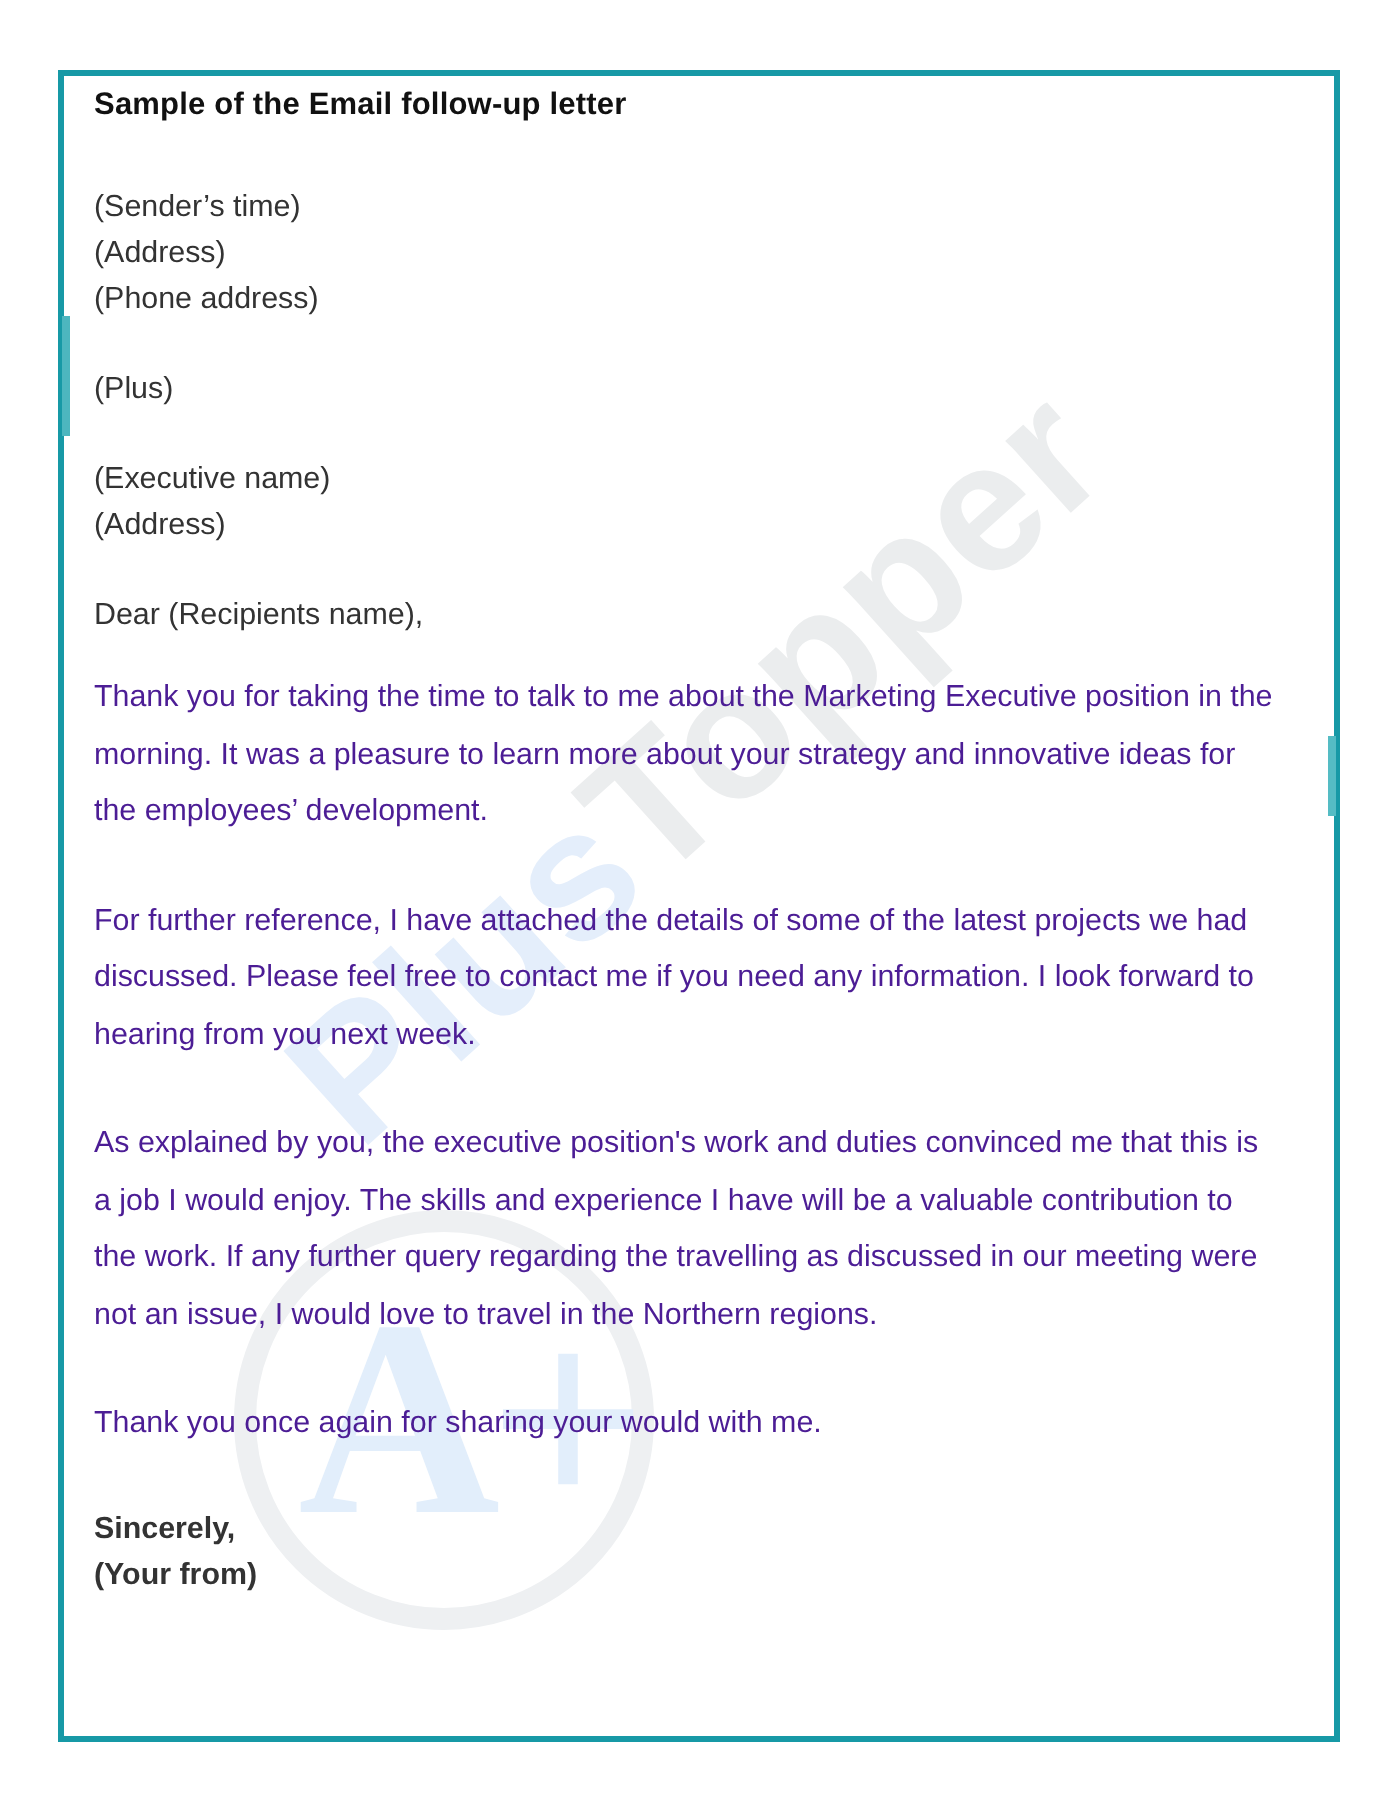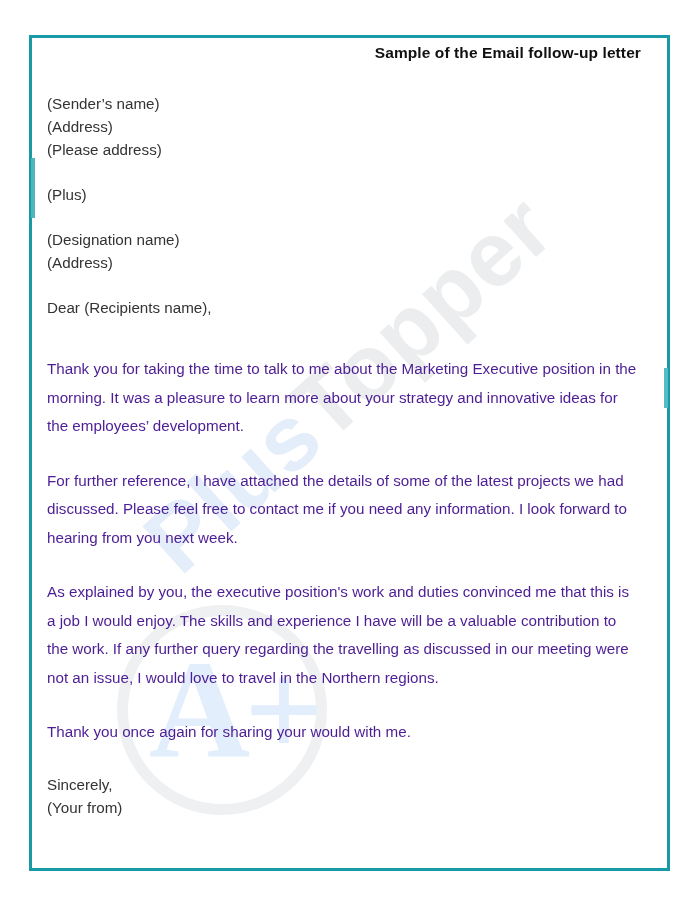--- a/index.html
+++ b/index.html
@@ -104,21 +104,21 @@
   
   #letter-content {
     position: absolute;
     left: 47px;
     top: 44px;
     width: 600px;
     z-index: 2;
   }
 
   #letter-title {
-    text-align: right;
+    text-align: left;
     font-size: 15.5px;
     font-weight: bold;
     color: #111111;
     letter-spacing: 0.1px;
     margin: 0 0 30px 0;
     padding-right: 6px;
   }
 
   .letter-block {
     margin: 0 0 22px 0;
@@ -130,22 +130,22 @@
     white-space: pre-wrap;
   }
   .letter-para {
     font-size: 15.2px;
     line-height: 28.5px;
     color: #4c1d95;
     margin: 0 0 26px 0;
     max-width: 594px;
   }
 
-  #salutation-block { margin-bottom: 36px; }
-  #closing-block { margin-top: 19px; }
+  #salutation-block { margin-bottom: 16px; }
+  #closing-block { margin-top: 19px; font-weight: bold; }
 </style>
 </head>
 <body>
 
 <div id="document-page">
 
   <div id="watermark-layer">
     <div id="watermark-ring"></div>
     <div id="watermark-aplus">A+</div>
     <div id="watermark-text">
@@ -153,31 +153,31 @@
     </div>
   </div>
 
   <div id="document-border"></div>
 
   <div id="letter-content">
 
     <div id="letter-title">Sample of the Email follow-up letter</div>
 
     <div class="letter-block">
-      <div class="letter-line">(Sender’s name)</div>
+      <div class="letter-line">(Sender’s time)</div>
       <div class="letter-line">(Address)</div>
-      <div class="letter-line">(Please address)</div>
+      <div class="letter-line">(Phone address)</div>
     </div>
 
     <div class="letter-block">
       <div class="letter-line">(Plus)</div>
     </div>
 
     <div class="letter-block">
-      <div class="letter-line">(Designation name)</div>
+      <div class="letter-line">(Executive name)</div>
       <div class="letter-line">(Address)</div>
     </div>
 
     <div id="salutation-block" class="letter-block">
       <div class="letter-line">Dear (Recipients name),</div>
     </div>
 
     <p class="letter-para">Thank you for taking the time to talk to me about the Marketing Executive position in the morning. It was a pleasure to learn more about your strategy and innovative ideas for the employees’ development.</p>
     <p class="letter-para">For further reference, I have attached the details of some of the latest projects we had discussed. Please feel free to contact me if you need any information. I look forward to hearing from you next week.</p>
     <p class="letter-para">As explained by you, the executive position's work and duties convinced me that this is a job I would enjoy. The skills and experience I have will be a valuable contribution to the work. If any further query regarding the travelling as discussed in our meeting were not an issue, I would love to travel in the Northern regions.</p>

